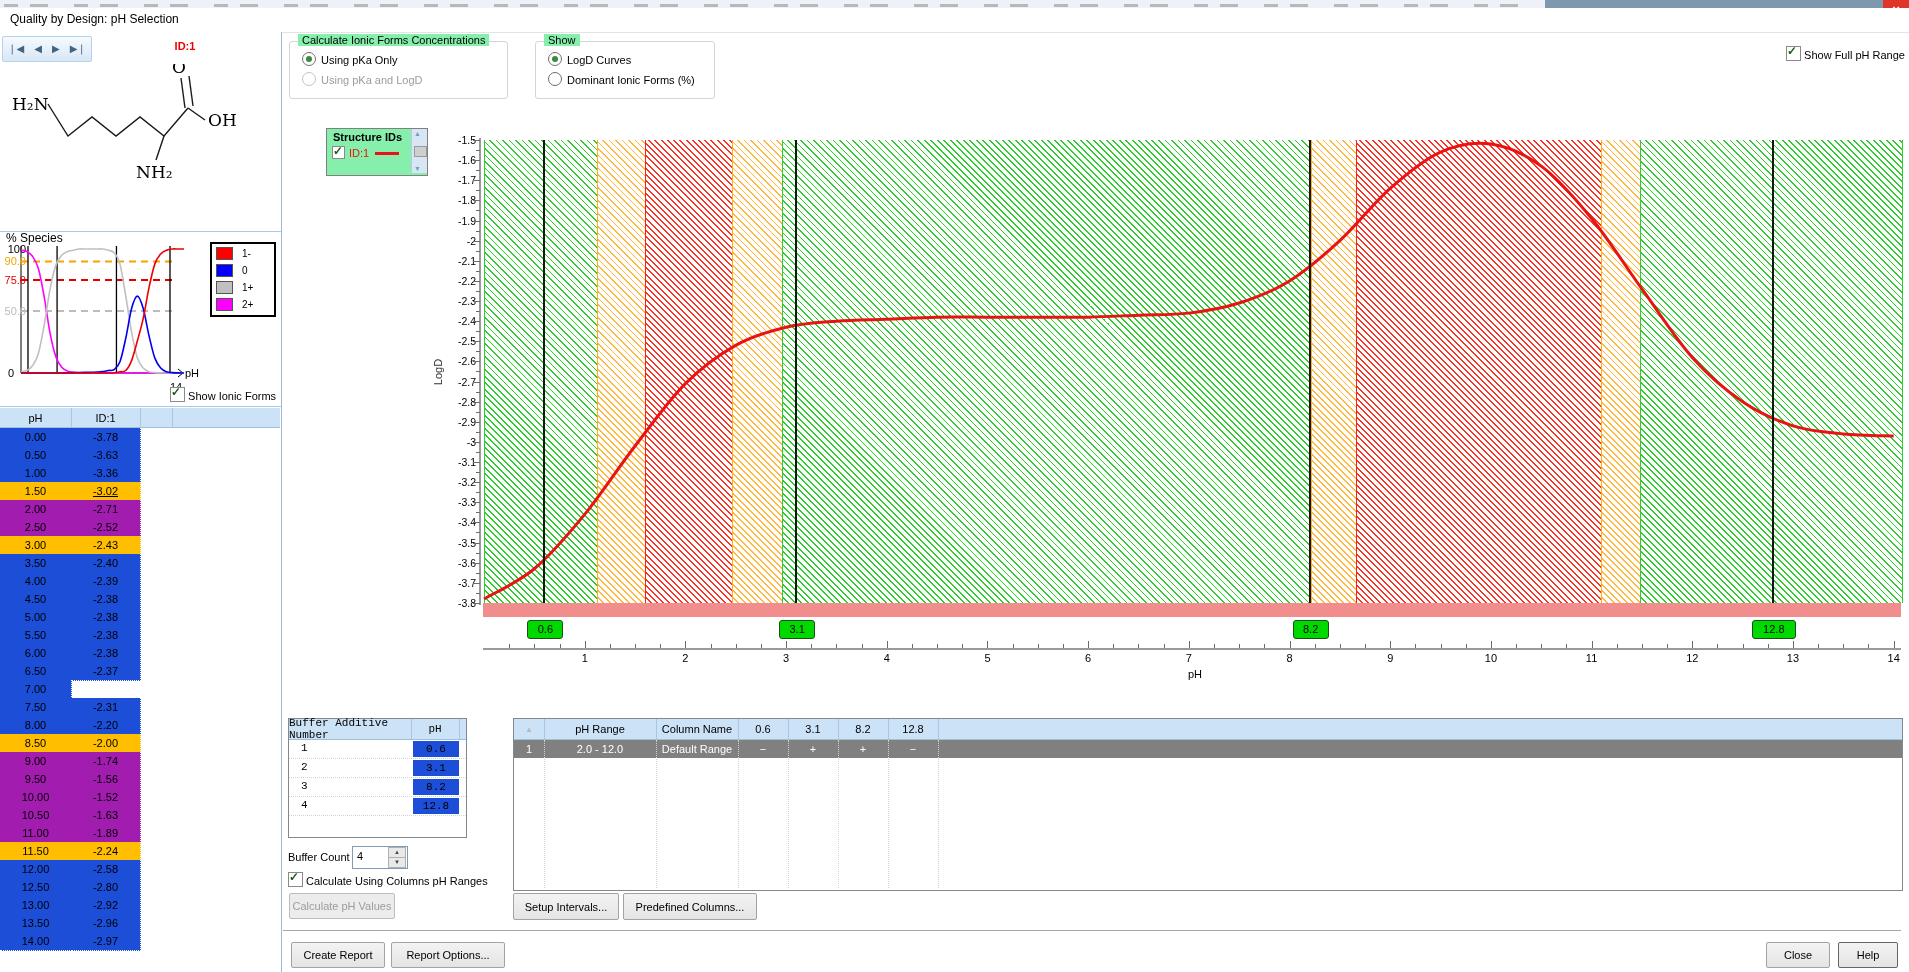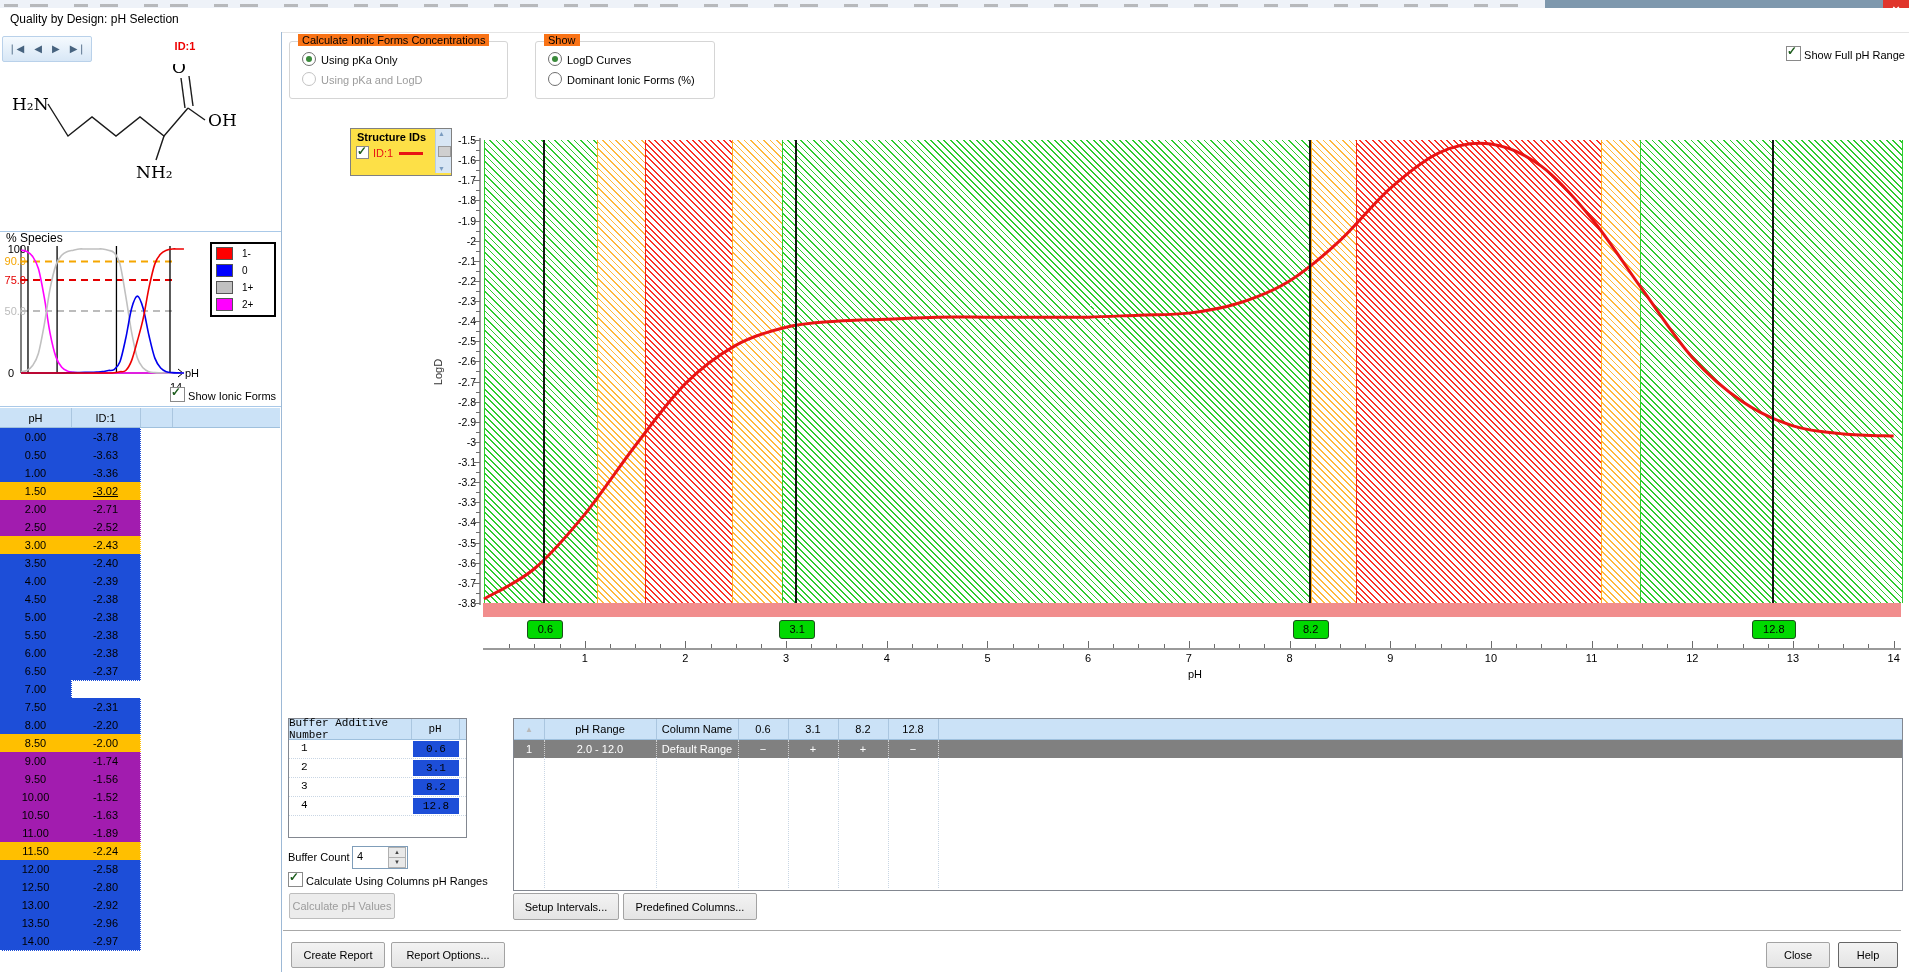--- a/index.html
+++ b/index.html
@@ -30,21 +30,21 @@
   .cb{width:13px;height:13px;border:1px solid #8a8a8a;background:#fff;display:inline-block;
       position:relative;vertical-align:-2px;}
   .cb.checked::after{content:"✓";position:absolute;left:0px;top:-3px;font-size:12px;color:#1c5c1c;font-weight:bold;}
   .radio{width:12px;height:12px;border:1px solid #6f6f6f;border-radius:50%;display:inline-block;
       position:relative;vertical-align:-2px;background:#fff;}
   .radio.sel::after{content:"";position:absolute;left:3px;top:3px;width:6px;height:6px;border-radius:50%;background:#3a8a3a;}
   .radio.dis{border-color:#c3c3c3;}
   .dis-label{color:#9c9c9c;}
   
   .groupbox{border:1px solid #d5d5d5;border-radius:3px;}
-  .groupbox-title{position:absolute;top:-8px;left:8px;background:#f97316;padding:0 4px;text-align:right;}
+  .groupbox-title{position:absolute;top:-8px;left:8px;background:#86efac;padding:0 4px;text-align:right;}
   
   .tbl-header{background:#cbe2f7;border-bottom:1px solid #9fc0dd;}
   .hdr-cell{position:absolute;top:0;height:100%;border-right:1px solid #aac6e0;
     display:flex;align-items:center;justify-content:center;}
   .cell{position:absolute;display:flex;align-items:center;justify-content:center;
     border-bottom:1px dotted #fff;border-right:1px dotted #fff;}
   .c-green{background:#1d4ed8;}
   .c-yellow{background:#ffbf00;}
   .c-red{background:#a21caf;}
   
@@ -302,21 +302,21 @@
       <div style="position: absolute; left: 12px; top: 10px; white-space: nowrap;"><span class="radio sel"></span><span style="margin-left: 5px;">LogD Curves</span></div>
       <div style="position: absolute; left: 12px; top: 30px; white-space: nowrap;"><span class="radio"></span><span style="margin-left: 5px;">Dominant Ionic Forms (%)</span></div>
     </div>
 </div>
 
 <div class="abs" style="left:1786px;top:46px;">
   <span class="cb checked"></span>
   <span>Show Full pH Range</span>
 </div>
 
-<div class="abs" style="left:350px;top:128px;width:100px;height:46px;border:1px solid #808080;background:#fde047;">
+<div class="abs" style="left:326px;top:128px;width:100px;height:46px;border:1px solid #808080;background:#86efac;">
   <div style="font-weight:bold;padding:2px 0 0 6px;">Structure IDs</div>
   <div id="structure-ids-items">
       <div style="position: relative; padding: 3px 0px 0px 5px;"><span class="cb checked" style="width: 11px; height: 11px;"></span><span style="color: rgb(232, 20, 20); margin-left: 4px;">ID:1</span><span style="display: inline-block; width: 24px; height: 3px; background: rgb(232, 20, 20); margin-left: 6px; vertical-align: 2px;"></span></div>
     </div>
   <div class="abs" style="right:0;top:0;width:15px;height:44px;background:#d8e6f4;border-left:1px solid #b7cde4;">
     <div class="abs" style="left:2px;top:1px;color:#7a9cc0;font-size:7px;">▲</div>
     <div class="abs" style="left:2px;top:17px;width:11px;height:9px;background:#cfcfcf;border:1px solid #9a9a9a;"></div>
     <div class="abs" style="left:2px;bottom:1px;color:#7a9cc0;font-size:7px;">▼</div>
   </div>
 </div>

